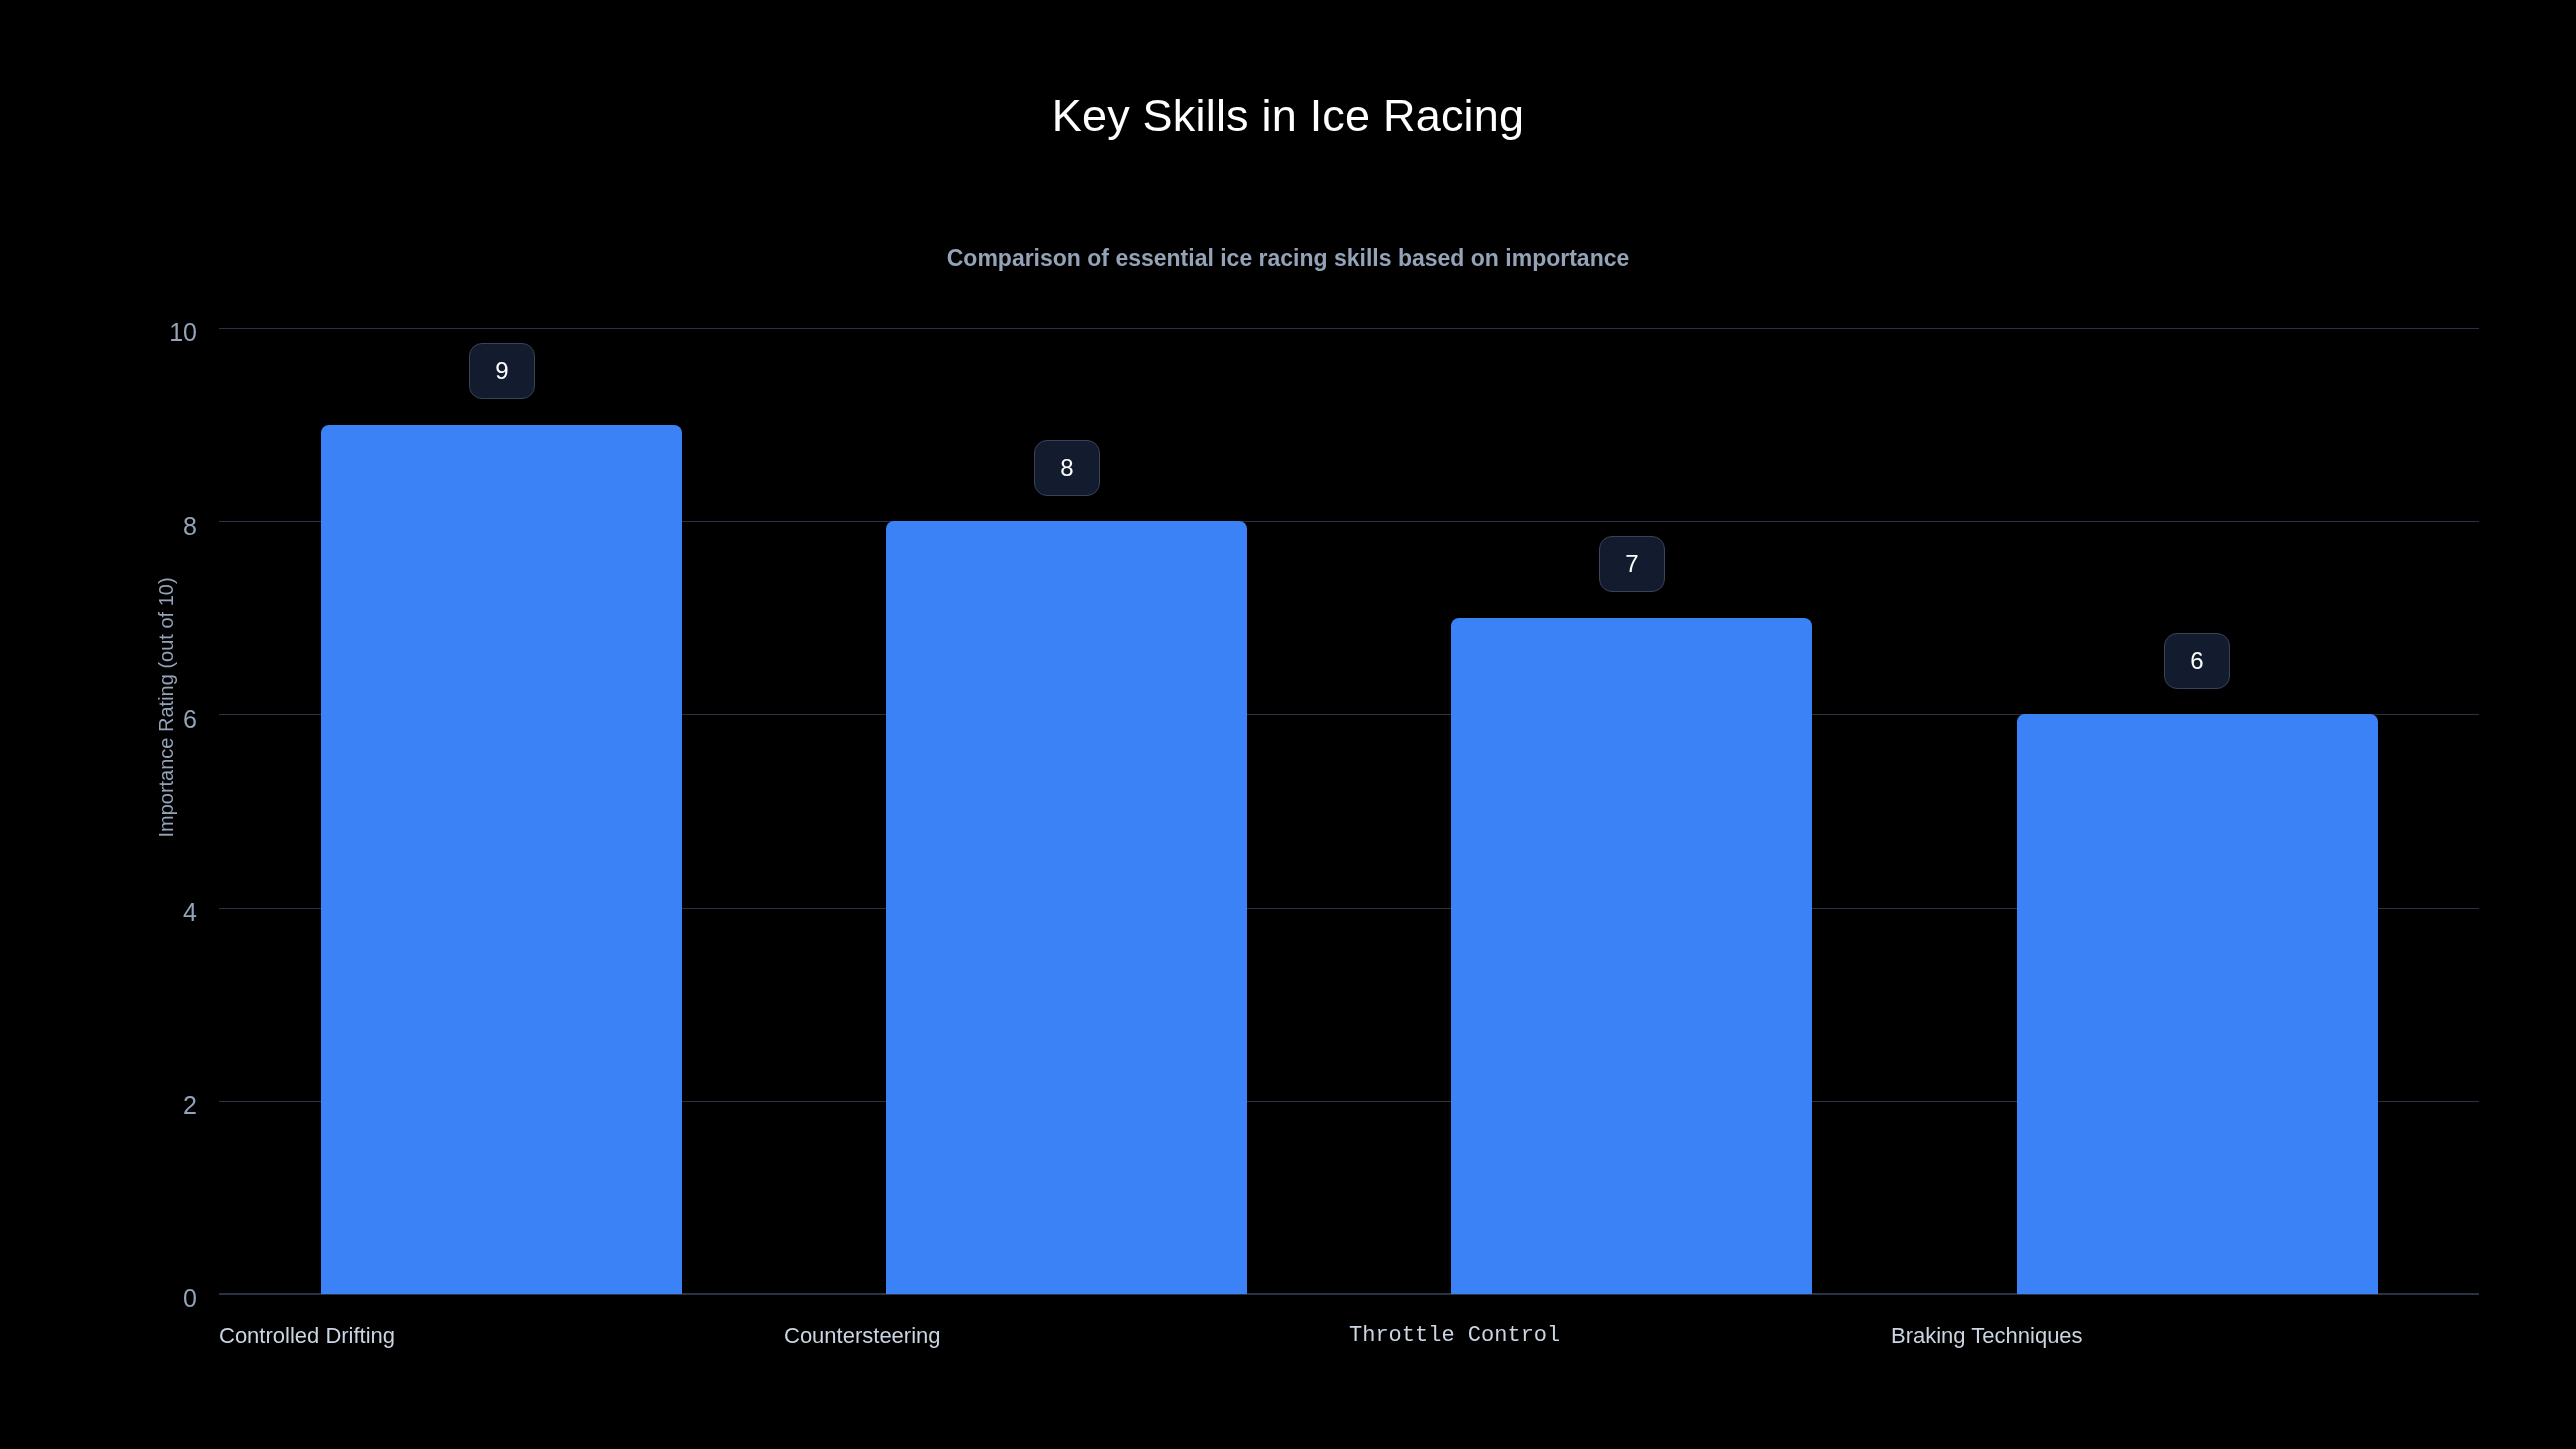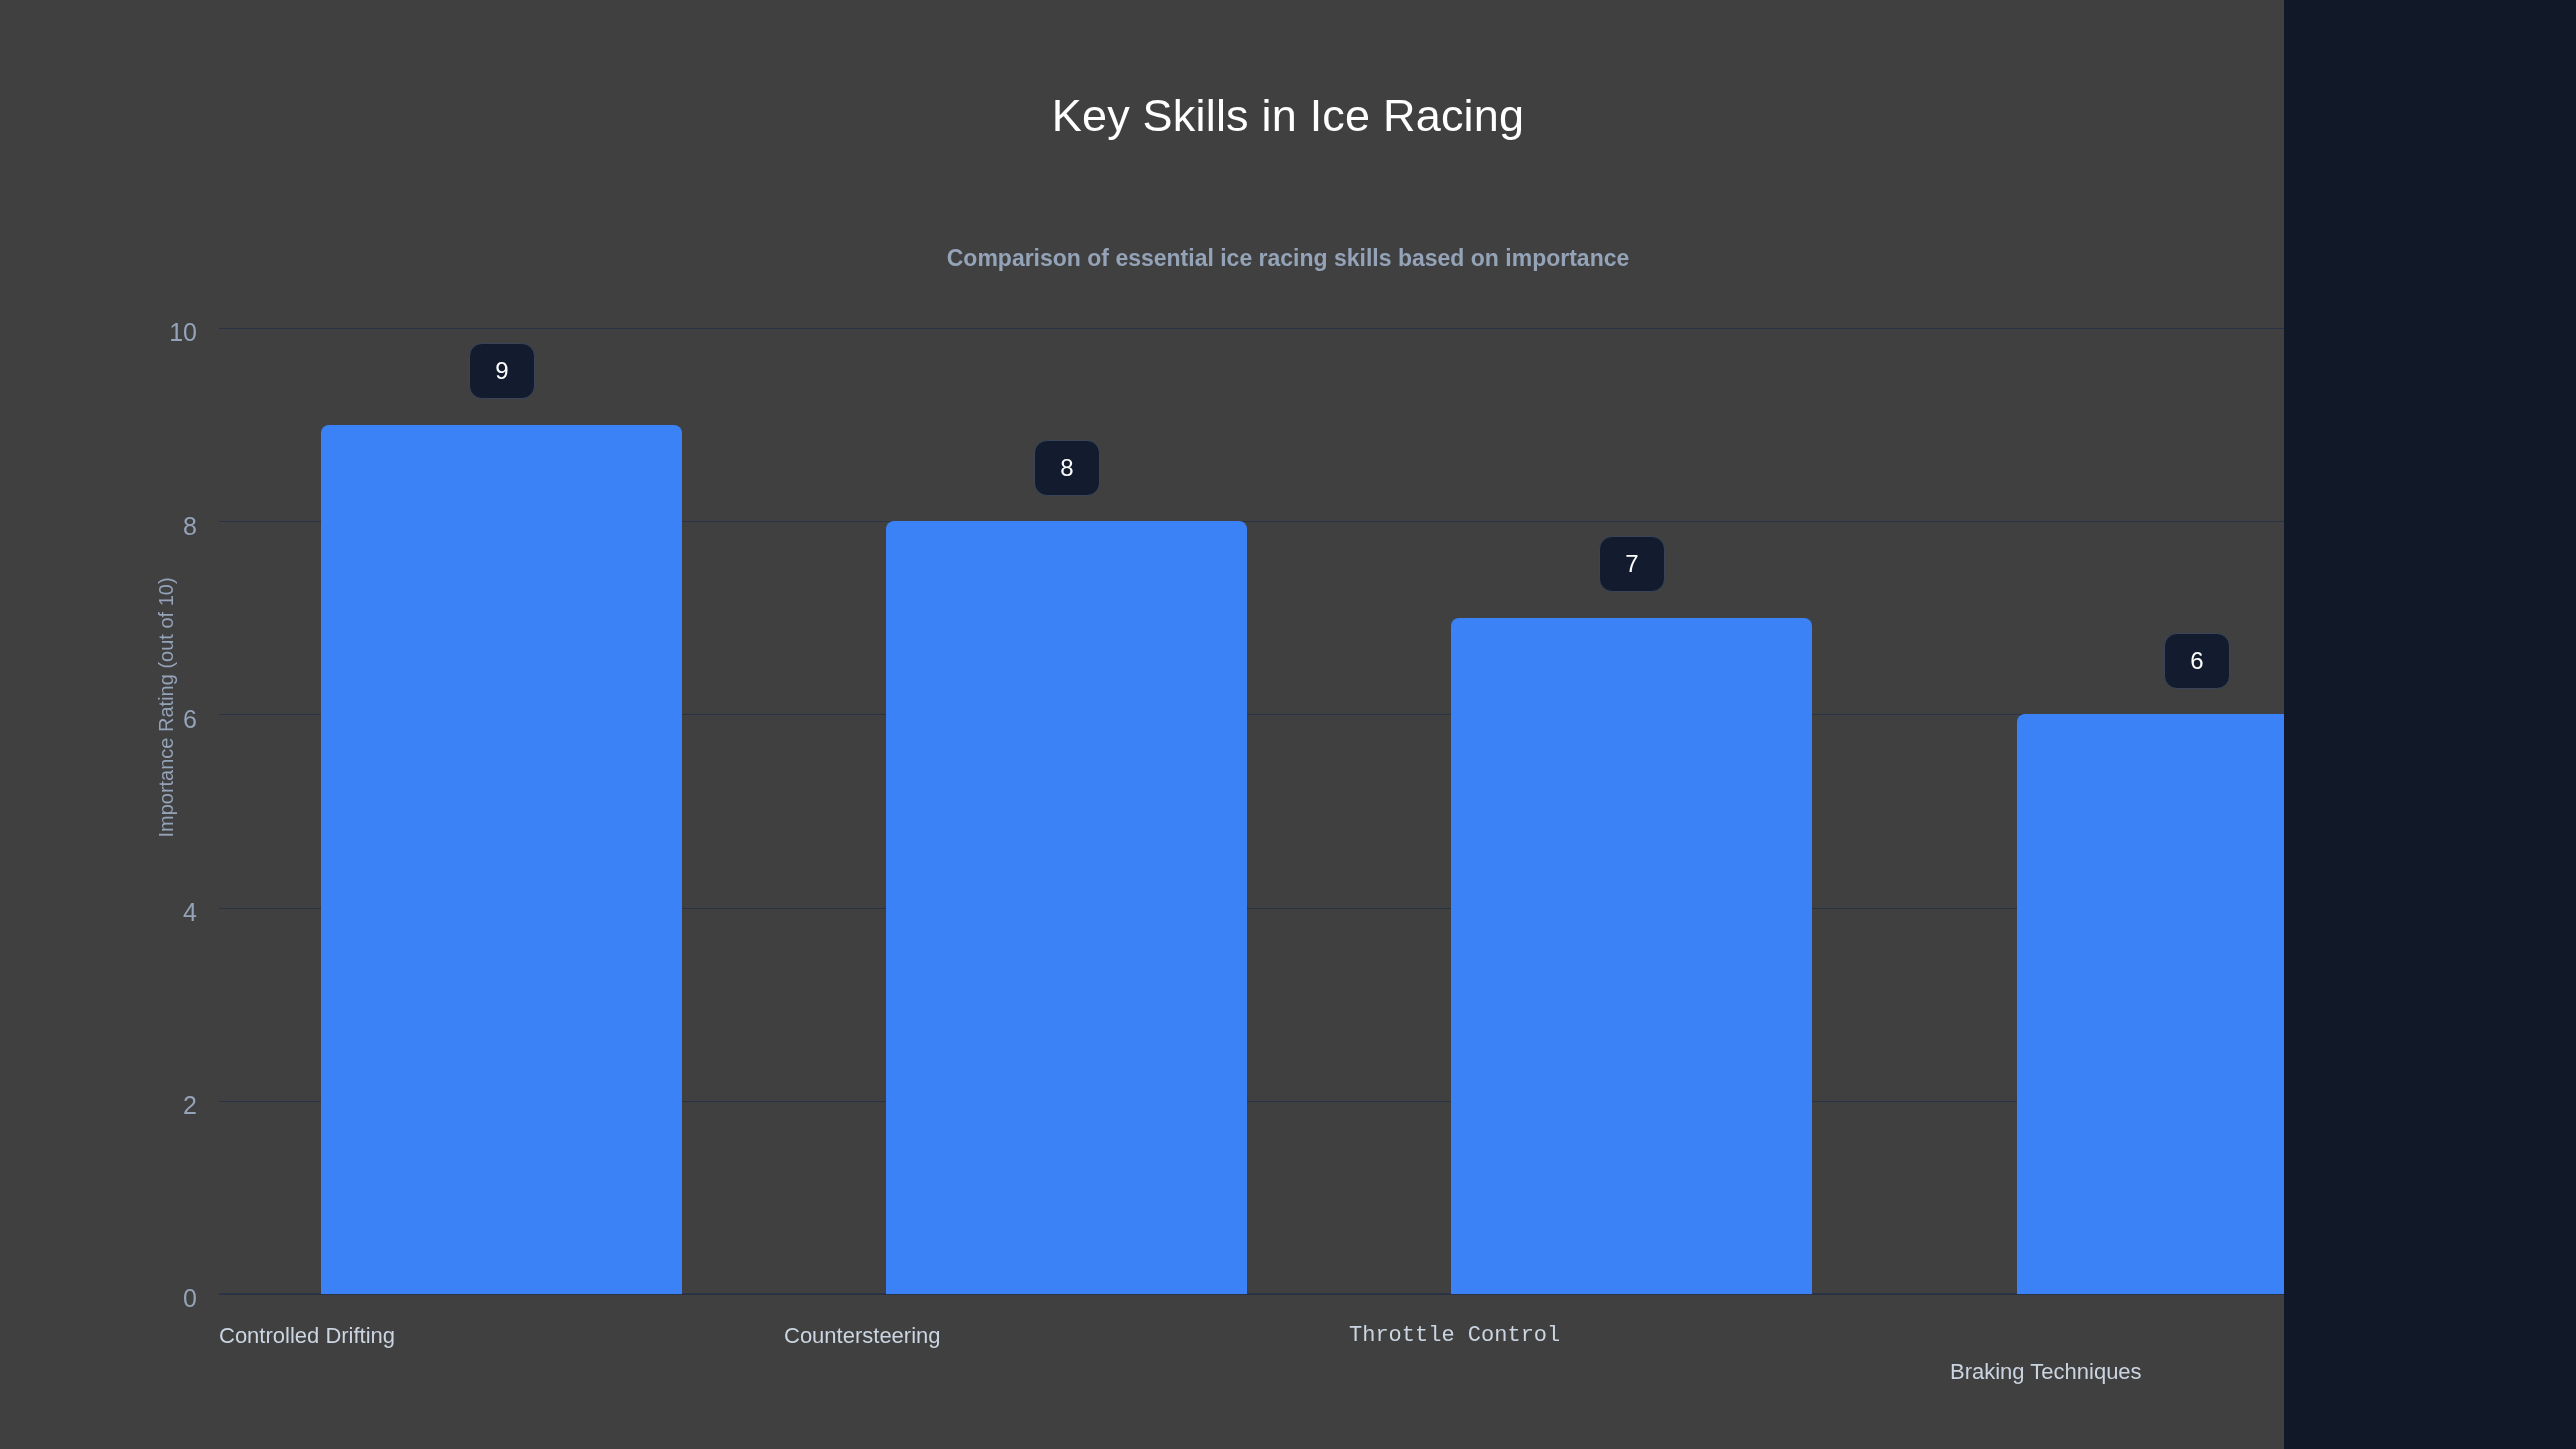--- a/index.html
+++ b/index.html
@@ -2,23 +2,23 @@
 <html style="font-size:13px"><head>
 <meta charset="utf-8">
 <style>
   html, body {
     margin: 0;
     padding: 0;
     background: #111827;
   }
   #root {
     position: relative;
-    width: 2284px;
+    width: 2576px;
     height: 1449px;
-    background: #404040;
+    background: #000000;
     font-family: "Liberation Sans", sans-serif;
     overflow: hidden;
   }
 
   
   #chart-title {
     position: absolute;
     left: 0;
     top: 92px;
     width: 2576px;
@@ -155,16 +155,16 @@
   </div>
 
   <div class="value-badge" style="left: 469px; top: 343px;">9</div>
   <div class="value-badge" style="left: 1034px; top: 440px;">8</div>
   <div class="value-badge" style="left: 1599px; top: 536px;">7</div>
   <div class="value-badge" style="left: 2164px; top: 633px;">6</div>
 
   <div class="x-label" style="left: 219px; width: 565px;">Controlled Drifting</div>
   <div class="x-label" style="left: 784px; width: 565px;">Countersteering</div>
   <div class="x-label" style="left: 1349px; width: 565px; font-family: Liberation Mono, monospace;">Throttle Control</div>
-  <div class="x-label" style="left: 1950px; width: 565px; margin-top: 36px;">Braking Techniques</div>
+  <div class="x-label" style="left: 1891px; width: 565px;">Braking Techniques</div>
 
 </div>
 
 
 </body></html>

